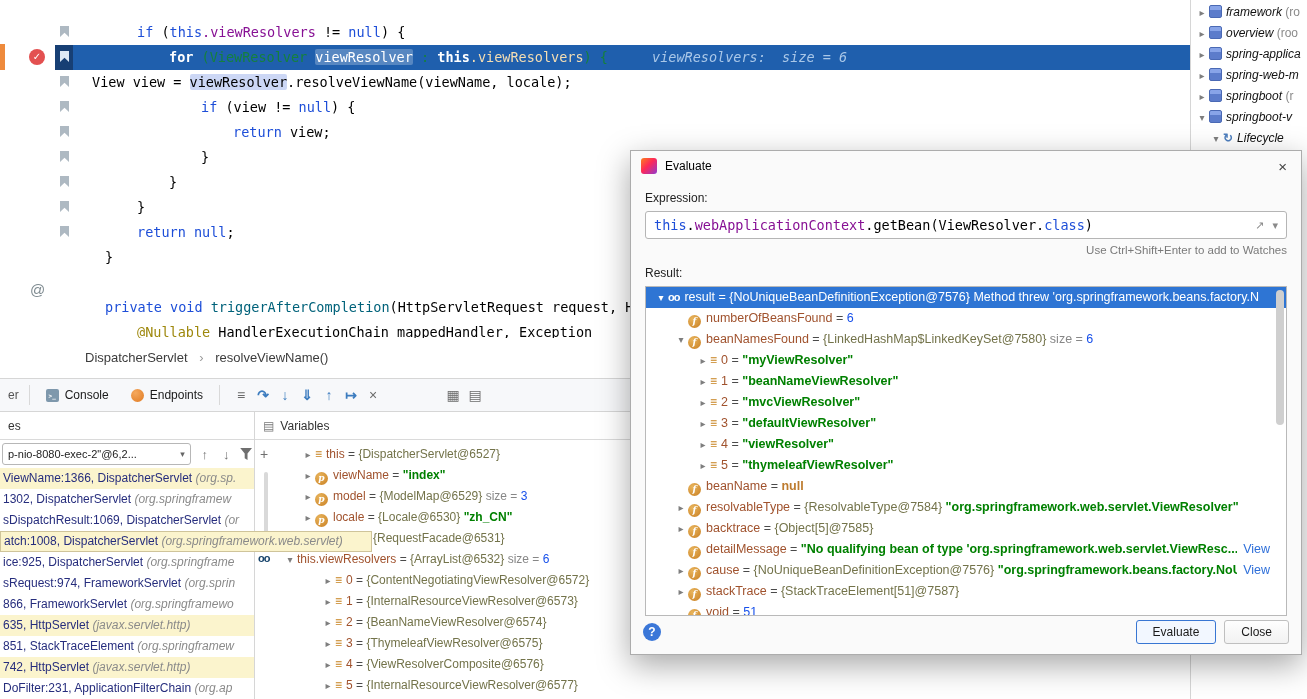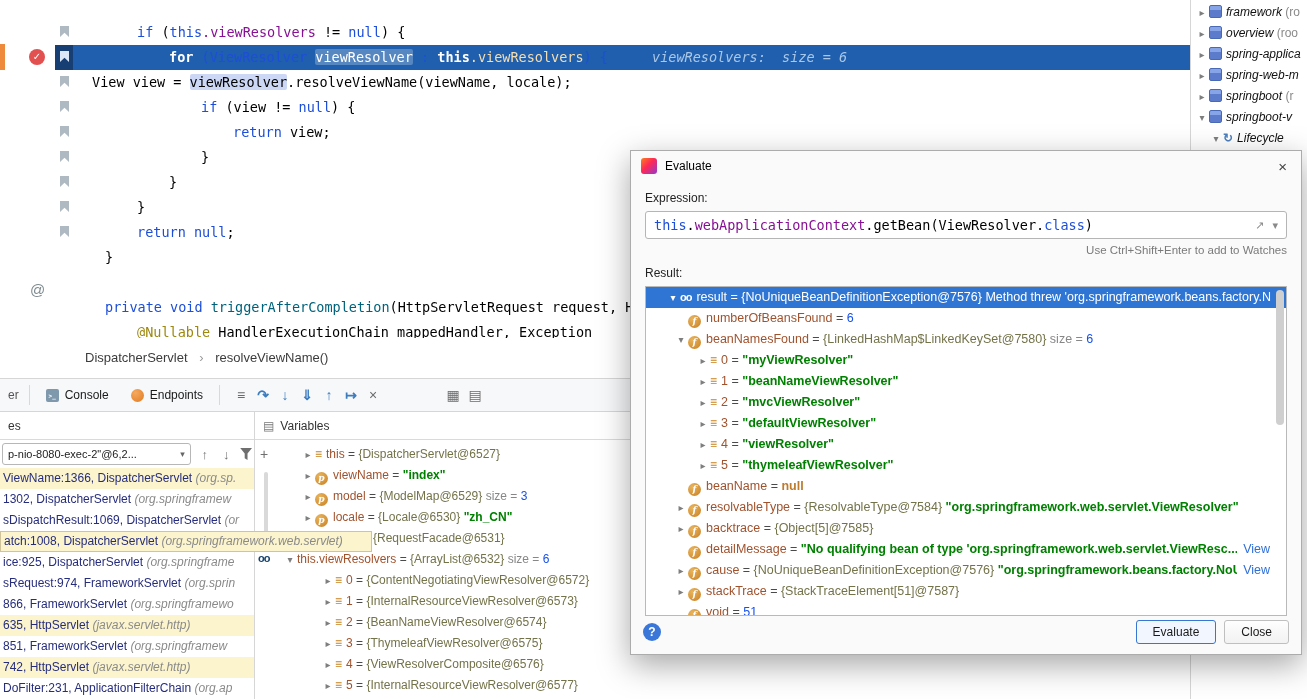--- a/index.html
+++ b/index.html
@@ -13,21 +13,21 @@
   .code-text { position:relative; z-index:2; display:inline-block; white-space:pre; font:13.5px/25px "DejaVu Sans Mono", monospace; }
   .seg-k { color:#1d4ed8; font-weight:normal; }
   .seg-p { color:#000; }
   .seg-f { color:#871094; }
   .seg-m { color:#00627A; }
   .seg-a { color:#9E880D; }
   .seg-hl2 { background:#CCD7F5; border-radius:2px; }
   .exec-bg { position:absolute; left:55px; right:0; top:0; bottom:0; background:#1F5FAD; z-index:1; }
   .exec-bm { position:absolute; left:55px; width:18px; top:0; bottom:0; background:#173F74; z-index:1; }
   .exec .seg-k { color:#FFFFFF; font-weight:bold; }
-  .exec .seg-p { color:#1d4ed8; }
+  .exec .seg-p { color:#15803d; }
   .exec .seg-f { color:#F5DEB3; }
   .exec .seg-hl { color:#fff; background:rgba(255,255,255,.25); border-radius:2px; }
   .inline-hint { color:#A9C7E8; font-style:italic; margin-left:36px; }
   .gflag { position:absolute; left:60px; width:9px; height:11px; background:#AEB9C2; z-index:3;
            clip-path:polygon(0 0,100% 0,100% 100%,50% 62%,0 100%); }
   .gflag.onblue { background:#DCE8F5; }
   #bp-icon { position:absolute; left:29px; top:49px; width:16px; height:16px; border-radius:50%; background:#E35050;
              color:#fff; font-size:10px; line-height:16px; text-align:center; z-index:4; }
   #gutter-at { position:absolute; left:30px; top:281px; color:#7F8B91; font-size:15px; z-index:3; }
   #stripe { position:absolute; left:0; top:44px; width:5px; height:26px; background:#EE8A3C; z-index:4; }
@@ -208,21 +208,21 @@
     </div>
     <div id="frames-list">
         <div class="frame-row hl"><span class="fr-m">ViewName:1366, DispatcherServlet </span><span class="fr-p">(org.sp.</span></div>
         <div class="frame-row"><span class="fr-m">1302, DispatcherServlet </span><span class="fr-p">(org.springframew</span></div>
         <div class="frame-row"><span class="fr-m">sDispatchResult:1069, DispatcherServlet </span><span class="fr-p">(or</span></div>
         <div class="frame-row hl ov"><span class="fr-m">atch:1008, DispatcherServlet </span><span class="fr-p">(org.springframework.web.servlet)</span></div>
         <div class="frame-row"><span class="fr-m">ice:925, DispatcherServlet </span><span class="fr-p">(org.springframe</span></div>
         <div class="frame-row"><span class="fr-m">sRequest:974, FrameworkServlet </span><span class="fr-p">(org.sprin</span></div>
         <div class="frame-row"><span class="fr-m">866, FrameworkServlet </span><span class="fr-p">(org.springframewo</span></div>
         <div class="frame-row hl"><span class="fr-m">635, HttpServlet </span><span class="fr-p">(javax.servlet.http)</span></div>
-        <div class="frame-row"><span class="fr-m">851, FrameworkServlet </span><span class="fr-p">(org.springframew</span></div>
+        <div class="frame-row"><span class="fr-m">851, StackTraceElement </span><span class="fr-p">(org.springframew</span></div>
         <div class="frame-row hl"><span class="fr-m">742, HttpServlet </span><span class="fr-p">(javax.servlet.http)</span></div>
         <div class="frame-row"><span class="fr-m">DoFilter:231, ApplicationFilterChain </span><span class="fr-p">(org.ap</span></div>
       </div>
   </div>
 
   <div id="vars-panel">
     <div class="panel-head">
       <span class="vh-ic">▤</span>
       <span>Variables</span>
     </div>
@@ -269,21 +269,21 @@
       <div class="dlg-label">Expression:</div>
       <div id="expr-box">
         <span id="expr-text"><span class="seg-k">this</span><span class="seg-p">.</span><span class="seg-f">webApplicationContext</span><span class="seg-p">.</span><span class="seg-p">getBean</span><span class="seg-p">(</span><span class="seg-p">ViewResolver</span><span class="seg-p">.</span><span class="seg-k">class</span><span class="seg-p">)</span></span>
         <span class="expr-ic">↗</span>
         <span class="expr-ic">▾</span>
       </div>
       <div id="watch-hint">Use Ctrl+Shift+Enter to add to Watches</div>
       <div class="dlg-label">Result:</div>
       <div id="eval-tree">
         <div id="eval-rows">
-            <div class="ev-row sel" style="padding-left: 20px;"><span class="chev">▾</span><span class="iwatch">oo</span><span class="vn">result</span><span class="veq"> = </span><span class="seg-ref">{NoUniqueBeanDefinitionException@7576}</span><span class="seg-err"> Method threw 'org.springframework.beans.factory.N</span></div>
+            <div class="ev-row sel" style="padding-left: 8px;"><span class="chev">▾</span><span class="iwatch">oo</span><span class="vn">result</span><span class="veq"> = </span><span class="seg-ref">{NoUniqueBeanDefinitionException@7576}</span><span class="seg-err"> Method threw 'org.springframework.beans.factory.N</span></div>
             <div class="ev-row" style="padding-left: 28px;"><span class="chsp"></span><span class="ci">f</span><span class="vn">numberOfBeansFound</span><span class="veq"> = </span><span class="seg-num">6</span></div>
             <div class="ev-row" style="padding-left: 28px;"><span class="chev">▾</span><span class="ci">f</span><span class="vn">beanNamesFound</span><span class="veq"> = </span><span class="seg-ref">{LinkedHashMap$LinkedKeySet@7580}</span><span class="seg-dim">  size = </span><span class="seg-num">6</span></div>
             <div class="ev-row" style="padding-left: 50px;"><span class="chev">▸</span><span class="ival">≡</span><span class="vn">0</span><span class="veq"> = </span><span class="seg-str">"myViewResolver"</span></div>
             <div class="ev-row" style="padding-left: 50px;"><span class="chev">▸</span><span class="ival">≡</span><span class="vn">1</span><span class="veq"> = </span><span class="seg-str">"beanNameViewResolver"</span></div>
             <div class="ev-row" style="padding-left: 50px;"><span class="chev">▸</span><span class="ival">≡</span><span class="vn">2</span><span class="veq"> = </span><span class="seg-str">"mvcViewResolver"</span></div>
             <div class="ev-row" style="padding-left: 50px;"><span class="chev">▸</span><span class="ival">≡</span><span class="vn">3</span><span class="veq"> = </span><span class="seg-str">"defaultViewResolver"</span></div>
             <div class="ev-row" style="padding-left: 50px;"><span class="chev">▸</span><span class="ival">≡</span><span class="vn">4</span><span class="veq"> = </span><span class="seg-str">"viewResolver"</span></div>
             <div class="ev-row" style="padding-left: 50px;"><span class="chev">▸</span><span class="ival">≡</span><span class="vn">5</span><span class="veq"> = </span><span class="seg-str">"thymeleafViewResolver"</span></div>
             <div class="ev-row" style="padding-left: 28px;"><span class="chsp"></span><span class="ci">f</span><span class="vn">beanName</span><span class="veq"> = </span><span class="seg-null">null</span></div>
             <div class="ev-row" style="padding-left: 28px;"><span class="chev">▸</span><span class="ci">f</span><span class="vn">resolvableType</span><span class="veq"> = </span><span class="seg-ref">{ResolvableType@7584}</span><span class="seg-str"> "org.springframework.web.servlet.ViewResolver"</span></div>

